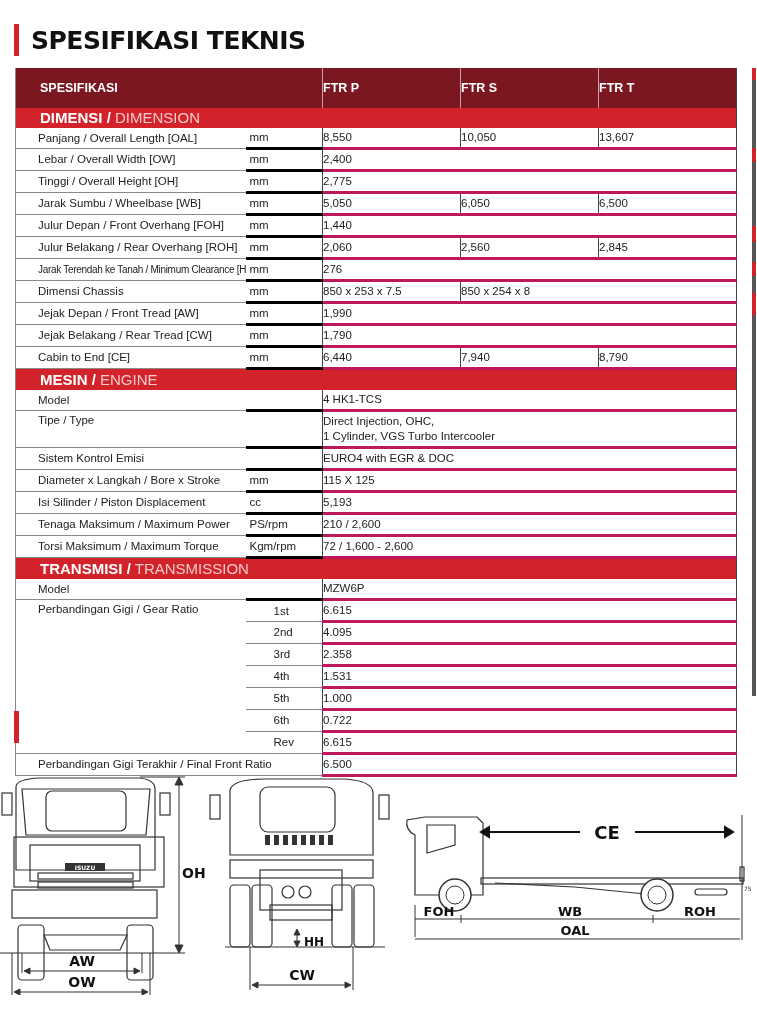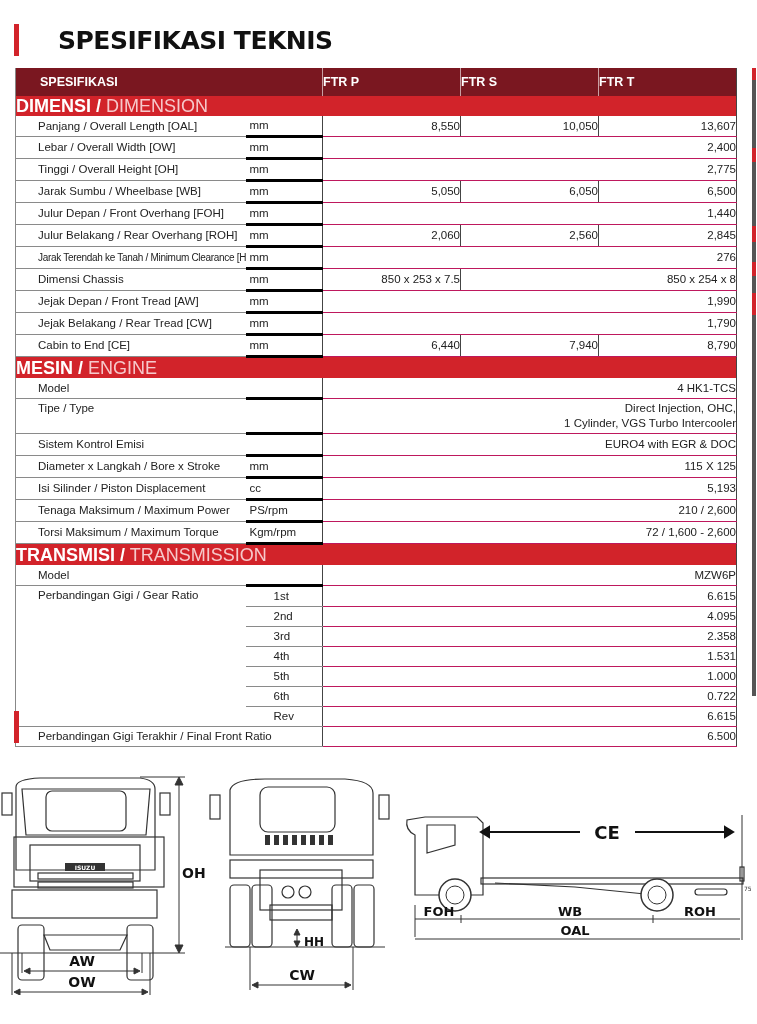--- a/index.html
+++ b/index.html
@@ -1,39 +1,39 @@
 <!DOCTYPE html>
 <html><head>
 <meta charset="utf-8">
 <style>
   html, body { margin:0; padding:0; background:#ffffff; }
   body { width:757px; height:1024px; position:relative; overflow:hidden; font-family:"Liberation Sans", sans-serif; color:#222; }
 
-  .section-title { position:absolute; left:14px; display:flex; align-items:center;gap:27px; }
+  .section-title { position:absolute; left:14px; display:flex; align-items:center; }
   .section-title .bar { width:5px; height:32px; background:#d2232a; margin-right:12px; }
   .section-title .txt { font-family:"DejaVu Sans", sans-serif; font-weight:bold; font-size:25px; color:#111; letter-spacing:-0.5px; }
 
   #title1 { top:24px; }
   #title2 { top:711px; }
 
   .edge-strip { position:absolute; left:752px; top:68px; width:4px; height:628px; background:#555; }
   .edge-strip .r { position:absolute; left:0; width:4px; background:#d2232a; }
 
   table.spec { position:absolute; left:15px; top:68px; width:721px; border-collapse:collapse; table-layout:fixed; font-family:"Liberation Sans", sans-serif; font-size:11.5px; }
   table.spec td, table.spec th { padding:0; height:19px; line-height:19px; }
-  table.spec th.head { background:#7a1720; color:#fff; font-weight:bold; font-size:12.5px; height:28px; }
+  table.spec th.head { background:#7a1720; color:#fff; font-weight:bold; font-size:12.5px; height:40px; }
   table.spec th.head.spec-label { text-align:left; padding-left:24px; }
   table.spec th.head.model { text-align:left; border-left:1px solid #c9a0a4; }
-  tr.cat td { background:#d2232a; color:#fff; font-size:18px; height:16px; line-height:20px; }
+  tr.cat td { background:#d2232a; color:#fff; font-size:15px; height:16px; line-height:20px; padding-left:24px; }
   tr.cat .cat-bold { font-weight:bold; }
   tr.cat .cat-light { color:#f6c9cb; }
   td.lbl { padding-left:22px !important; white-space:nowrap; overflow:hidden; border-bottom:1px solid #8a8a8a; color:#222; }
   td.lbl.small { font-size:10px; letter-spacing:-0.3px; }
   td.unit { border-bottom:3px solid #000000; padding-left:4px !important; color:#222; }
-  td.val { text-align:right; border-left:1px solid #444; border-bottom:1px solid #be185d; color:#222; }
+  td.val { text-align:left; border-left:1px solid #444; border-bottom:3px solid #be185d; color:#222; }
   td.val.tight { line-height:15px; padding:2px 0 !important;margin-top:45px; }
   td.gear { border-bottom:1px solid #8a8a8a; padding-left:28px !important; }
   td.nob { border-bottom:none; }
   table.spec { border-left:1px solid #888; border-right:1px solid #444; border-bottom:1px solid #444; }
 
   .diagram { position:absolute; }
   .dim-label { font-family:"DejaVu Sans", sans-serif; font-weight:bold; fill:#111; }
 </style>
 </head>
 <body>

